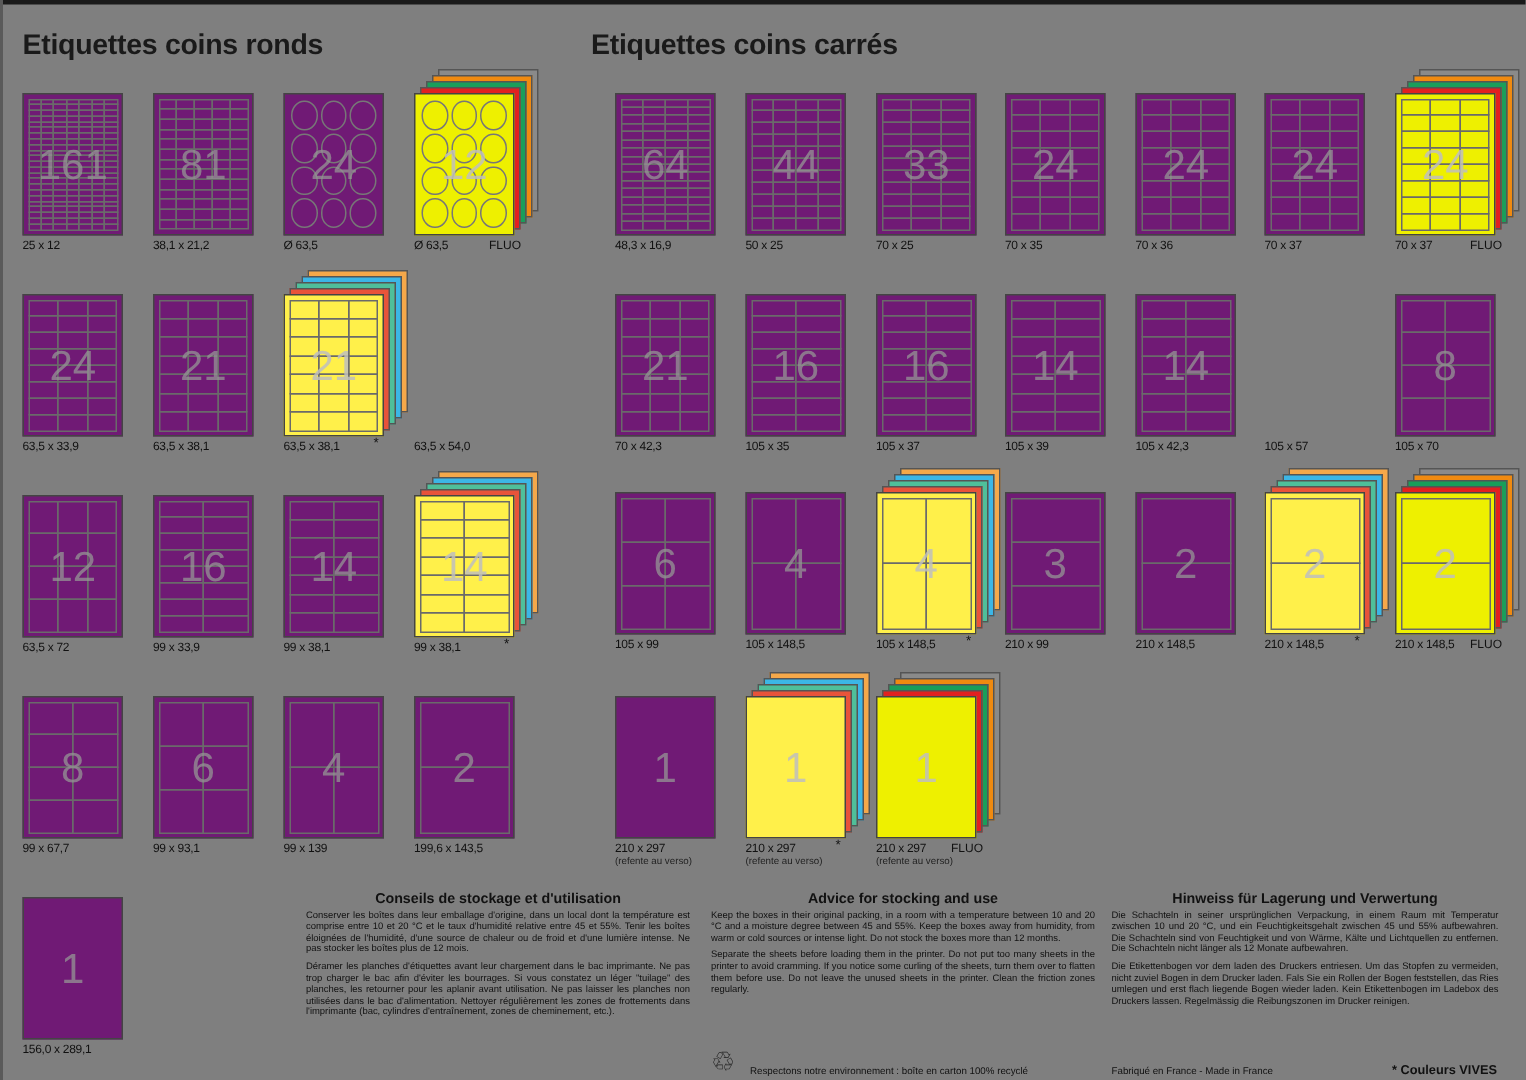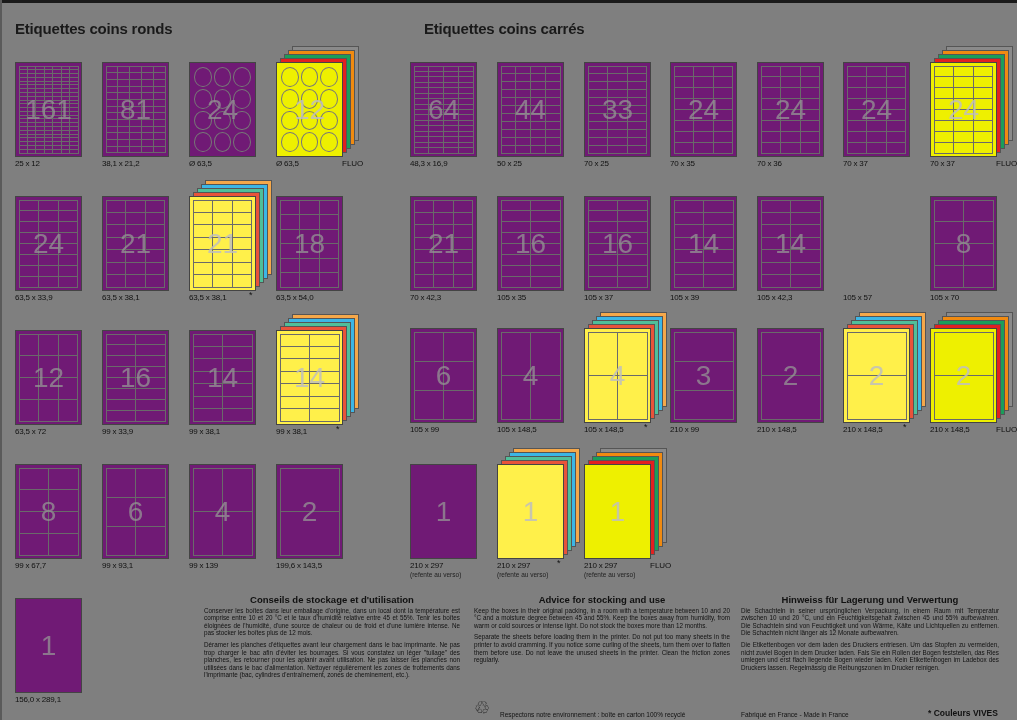--- a/index.html
+++ b/index.html
@@ -5,21 +5,21 @@
   html, body { margin:0; padding:0; }
   body {
     width:1017px; height:720px; overflow:hidden;
     background:#7f7f7f;
     font-family:"Liberation Sans", sans-serif;
     position:relative;
   }
   .topbar { position:absolute; left:0; top:0; width:1017px; height:3px; background:#1a1a1a; }
   .leftbar { position:absolute; left:0; top:0; width:2px; height:720px; background:#5a5a5a; }
   .section-title {
-    position:absolute; font-weight:bold; font-size:15px; color:#1a1a1a;
+    position:absolute; font-weight:bold; font-size:19px; color:#1a1a1a;
     font-family:"Liberation Sans", sans-serif; letter-spacing:-0.2px;
   }
   .item { position:absolute; width:80px; height:120px; }
   .sheet {
     position:absolute; left:0; top:0; width:67px; height:95px;
     background:#701a75; border:1px solid #444; box-sizing:border-box;
     padding:3px; overflow:hidden;
   }
   .sheet.yellow { background:#fff04a; }
   .sheet.fluo { background:#eef000; }
@@ -37,37 +37,37 @@
   }
   .yellow .count, .fluo .count { color:rgba(190,190,190,0.85); }
   .dim {
     position:absolute; left:0; top:97px; font-size:8px; color:#111;
     white-space:nowrap; font-family:"Liberation Sans", sans-serif;
     letter-spacing:-0.2px;
   }
   .sub {
     position:absolute; left:0; top:107px; font-size:6.5px; color:#222; white-space:nowrap;
   }
-  .fluo-tag { position:absolute; left:66px; top:97px; font-size:8px; color:#111; }
+  .fluo-tag { position:absolute; left:50px; top:97px; font-size:8px; color:#111; }
   .star { position:absolute; left:60px; top:94px; font-size:9px; color:#111; }
   .advice { position:absolute; font-size:6.3px; line-height:7.6px; color:#111; text-align:justify; }
   .advice h3 { margin:0 0 3px 0; font-size:9.5px; text-align:center; font-weight:bold; color:#111; }
   .advice p { margin:0 0 4px 0; }
   .footer { position:absolute; font-size:6.5px; color:#111; white-space:nowrap; }
   .footer-bold { font-weight:bold; font-size:8.5px; }
   .recycle { position:absolute; font-size:18px; color:#222; }
 </style>
 </head>
 <body>
 
 <div class="topbar"></div>
 <div class="leftbar"></div>
 
 <div class="section-title" style="left:15px;top:20px;">Etiquettes coins ronds</div>
-<div class="section-title" style="left:424px;top:20px;">Etiquettes coins carrés</div>
+<div class="section-title" style="left:394px;top:20px;">Etiquettes coins carrés</div>
 
 <div id="rounded-container">
     <div class="item" style="left: 15px; top: 62px;">
       <div class="sheet">
         <div class="grid" style="grid-template-columns: repeat(7, 1fr); grid-template-rows: repeat(23, 1fr);">
           <div class="cell"></div>
           <div class="cell"></div>
           <div class="cell"></div>
           <div class="cell"></div>
           <div class="cell"></div>
@@ -439,43 +439,20 @@
           <div class="cell"></div>
           <div class="cell"></div>
           <div class="cell"></div>
         </div>
         <div class="count">21</div>
       </div>
       <div class="dim">63,5 x 38,1</div>
       <div class="star">*</div>
     </div>
     <div class="item" style="left: 276px; top: 196px;">
-      <div class="sheet">
-        <div class="grid" style="grid-template-columns: repeat(3, 1fr); grid-template-rows: repeat(6, 1fr);">
-          <div class="cell"></div>
-          <div class="cell"></div>
-          <div class="cell"></div>
-          <div class="cell"></div>
-          <div class="cell"></div>
-          <div class="cell"></div>
-          <div class="cell"></div>
-          <div class="cell"></div>
-          <div class="cell"></div>
-          <div class="cell"></div>
-          <div class="cell"></div>
-          <div class="cell"></div>
-          <div class="cell"></div>
-          <div class="cell"></div>
-          <div class="cell"></div>
-          <div class="cell"></div>
-          <div class="cell"></div>
-          <div class="cell"></div>
-        </div>
-        <div class="count">18</div>
-      </div>
       <div class="dim">63,5 x 54,0</div>
     </div>
     <div class="item" style="left: 15px; top: 330px;">
       <div class="sheet">
         <div class="grid" style="grid-template-columns: repeat(3, 1fr); grid-template-rows: repeat(4, 1fr);">
           <div class="cell"></div>
           <div class="cell"></div>
           <div class="cell"></div>
           <div class="cell"></div>
           <div class="cell"></div>

